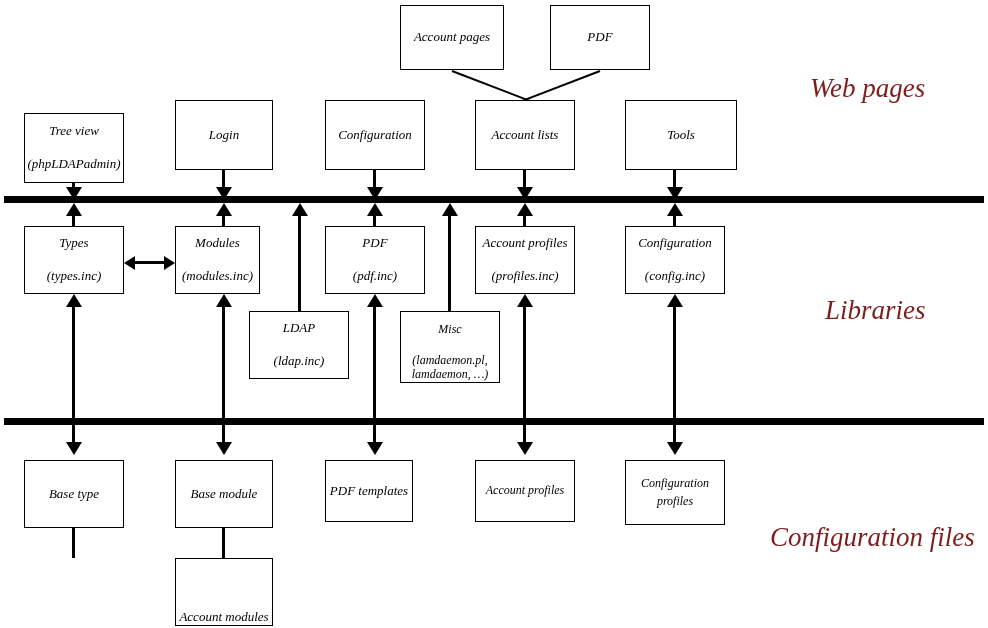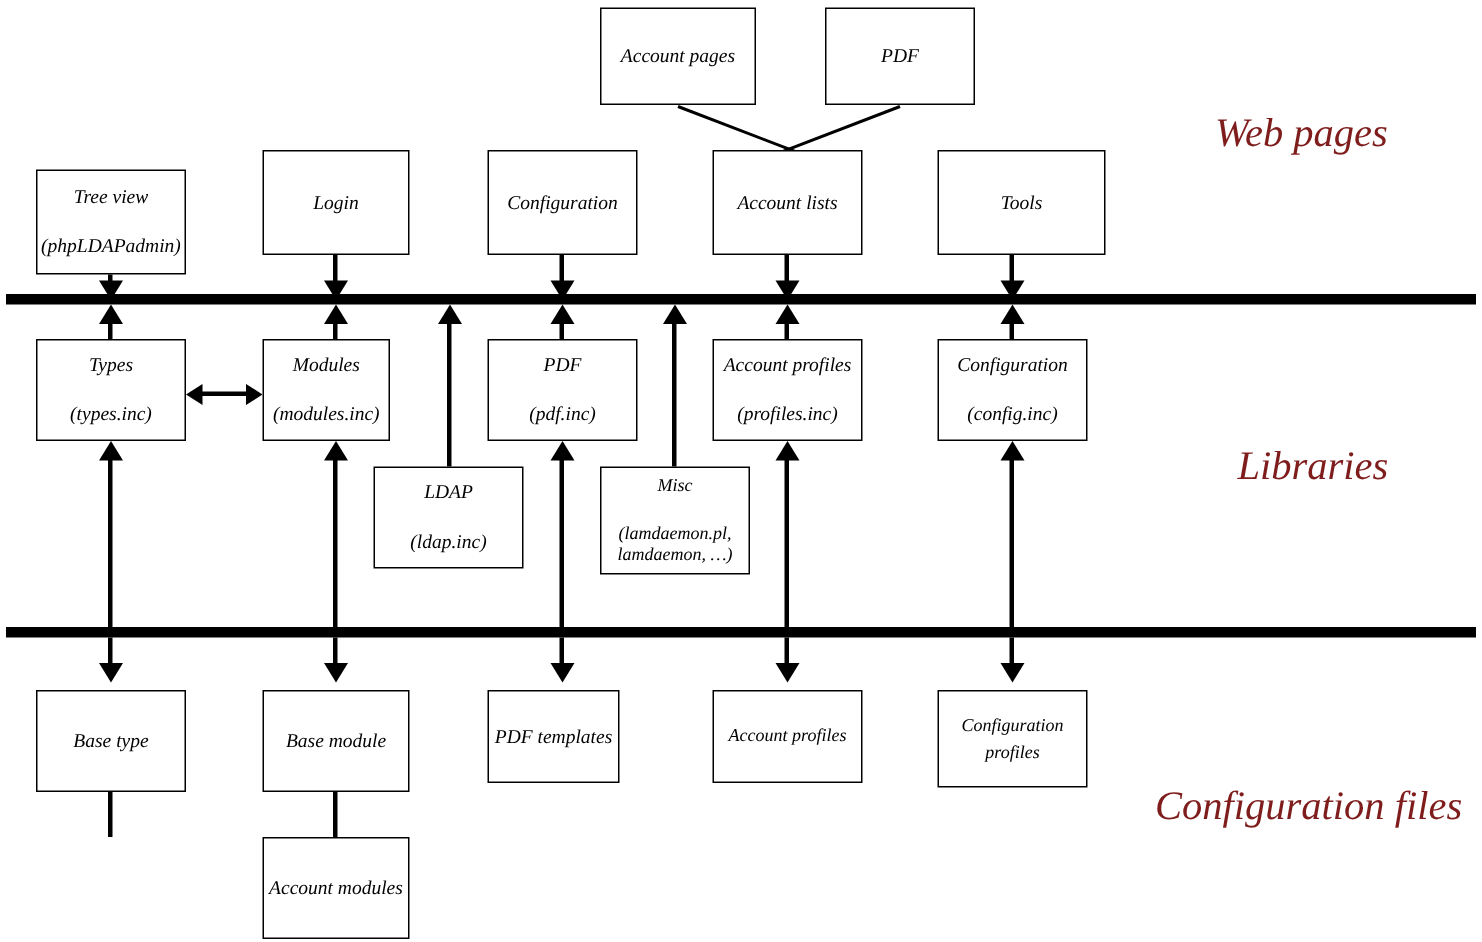--- a/index.html
+++ b/index.html
@@ -38,20 +38,21 @@
     white-space: nowrap;
   }
   .box .ln.sub {
     margin-top: 18px;
   }
   .box.two-line-tight .ln.sub {
     margin-top: 4px;
   }
   .box.overflow-text {
     overflow: visible;
+    justify-content: flex-end;
   }
   .band-label {
     position: absolute;
     color: #7f1d1d;
     font-size: 27px;
     line-height: 1;
     white-space: nowrap;
     z-index: 6;
   }
   .hbar {

